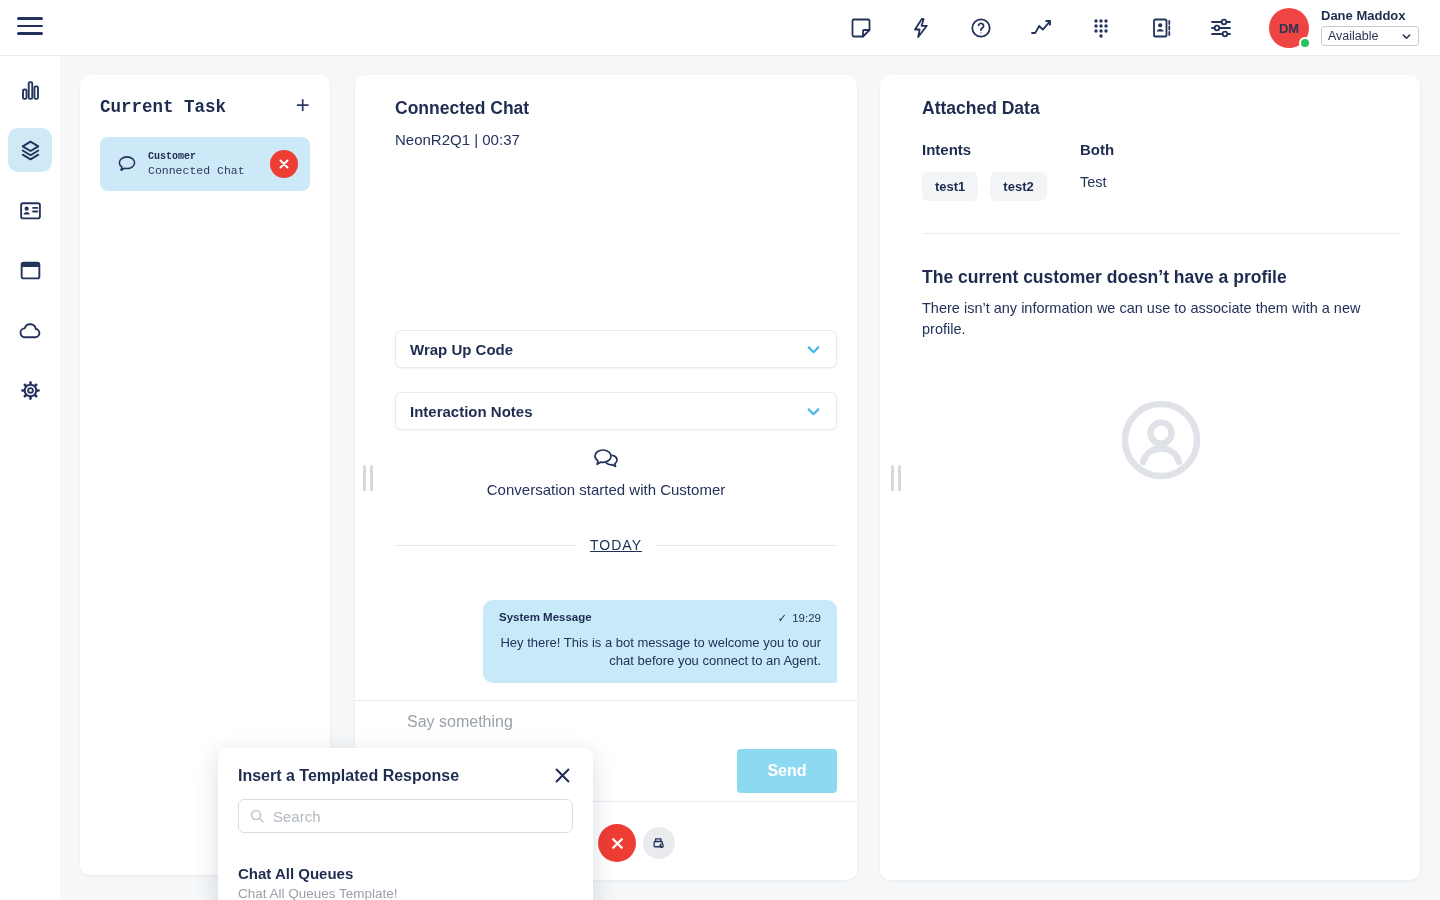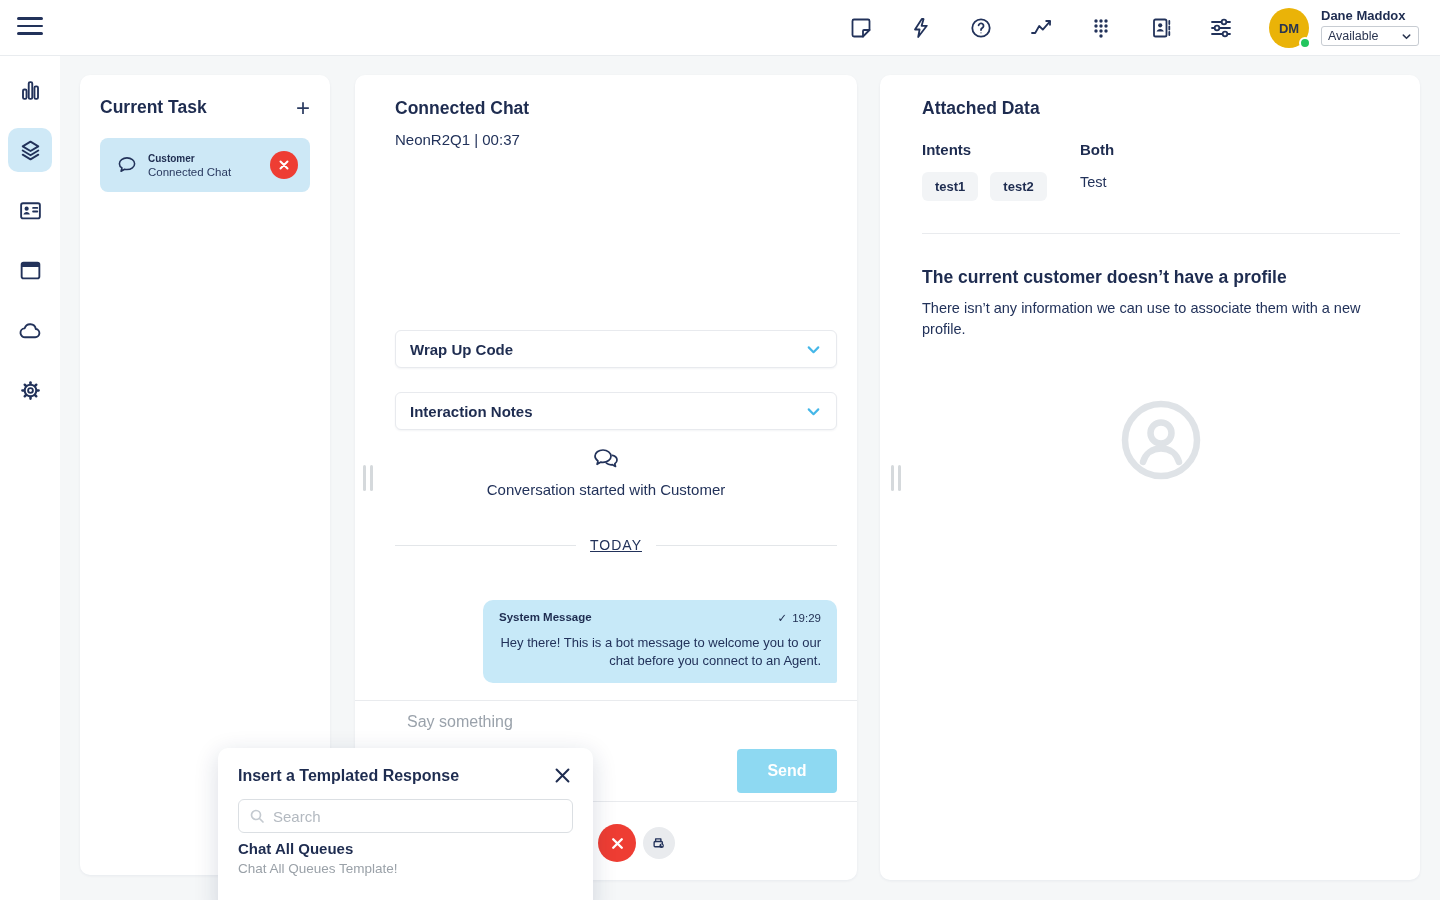--- a/index.html
+++ b/index.html
@@ -17,21 +17,21 @@
   .topbar {
     position:absolute; top:0; left:0; width:1440px; height:56px;
     background:#ffffff; border-bottom:1px solid #e9ecef; z-index:20;
   }
   .hamburger { position:absolute; left:17px; top:17px; width:26px; height:22px; cursor:pointer; }
   .hamburger span { display:block; height:2.6px; background:#22325a; border-radius:2px; margin-bottom:5px; width:26px; }
   .topbar-icons { position:absolute; left:849px; top:16px; display:flex; gap:36px; }
   .tb-btn { width:24px; height:24px; cursor:pointer; }
   .avatar-wrap { position:absolute; left:1269px; top:8px; width:40px; height:40px; }
   .avatar {
-    width:40px; height:40px; border-radius:50%; background:#eab308;
+    width:40px; height:40px; border-radius:50%; background:#ef4444;
     display:flex; align-items:center; justify-content:center;
     font-weight:bold; font-size:13px; color:#2a3550;
   }
   .status-dot {
     position:absolute; right:-2px; bottom:-1px; width:12px; height:12px;
     border-radius:50%; background:#22c55e; border:2px solid #ffffff;
   }
   .user-block { position:absolute; left:1321px; top:8px; width:105px; }
   .user-name { font-size:13px; font-weight:bold; color:#1e2c50; margin-bottom:3px; }
   .status-select {
@@ -50,21 +50,21 @@
     display:flex; align-items:center; justify-content:center; cursor:pointer;
     position:absolute; left:8px;
   }
   .nav-item.active { background:#cfe9f7; }
 
   
   .card {
     position:absolute; background:#ffffff; border-radius:10px;
     box-shadow:0 1px 3px rgba(20,40,80,0.06);
   }
-  .card-task  { left:80px;  top:75px; width:250px; height:800px; }
+  .card-task  { left:80px;  top:75px; width:250px; height:800px;font-family:Liberation Mono, monospace; }
   .card-chat  { left:355px; top:75px; width:502px; height:805px; }
   .card-data  { left:880px; top:75px; width:540px; height:805px; }
 
   .resize-handle { position:absolute; display:flex; gap:4px; cursor:col-resize; }
   .resize-handle i { display:block; width:3px; height:26px; background:#d5d9dc; border-radius:2px; }
 
   
   .task-header { display:flex; justify-content:space-between; align-items:center; padding:22px 20px 0 20px; }
   .panel-title { font-size:17.5px; font-weight:bold; color:#1e2c50; }
   .plus-btn { font-size:24px; font-weight:300; color:#2a3a60; cursor:pointer; line-height:20px; }
@@ -164,21 +164,21 @@
   .popup-close { cursor:pointer; width:20px; height:20px; }
   .popup-search {
     margin-top:13px; height:34px; border:1px solid #dbdfe3; border-radius:6px;
     display:flex; align-items:center; padding:0 10px; gap:8px;
   }
   .popup-search input {
     border:none; outline:none; flex:1; font-size:15px; color:#22325a;
     font-family:"Liberation Sans", sans-serif; background:transparent;
   }
   .popup-search input::placeholder { color:#b3b9c0; }
-  .popup-item { margin-top:7px; cursor:pointer; }
+  .popup-item { margin-top:32px; cursor:pointer; }
   .popup-item .t { font-size:15px; font-weight:bold; color:#1e2c50; }
   .popup-item .s { font-size:13.5px; color:#9aa1a8; margin-top:4px; }
 </style>
 </head>
 <body>
 
 <div class="topbar">
   <div class="hamburger">
     <span></span>
       <span></span>

